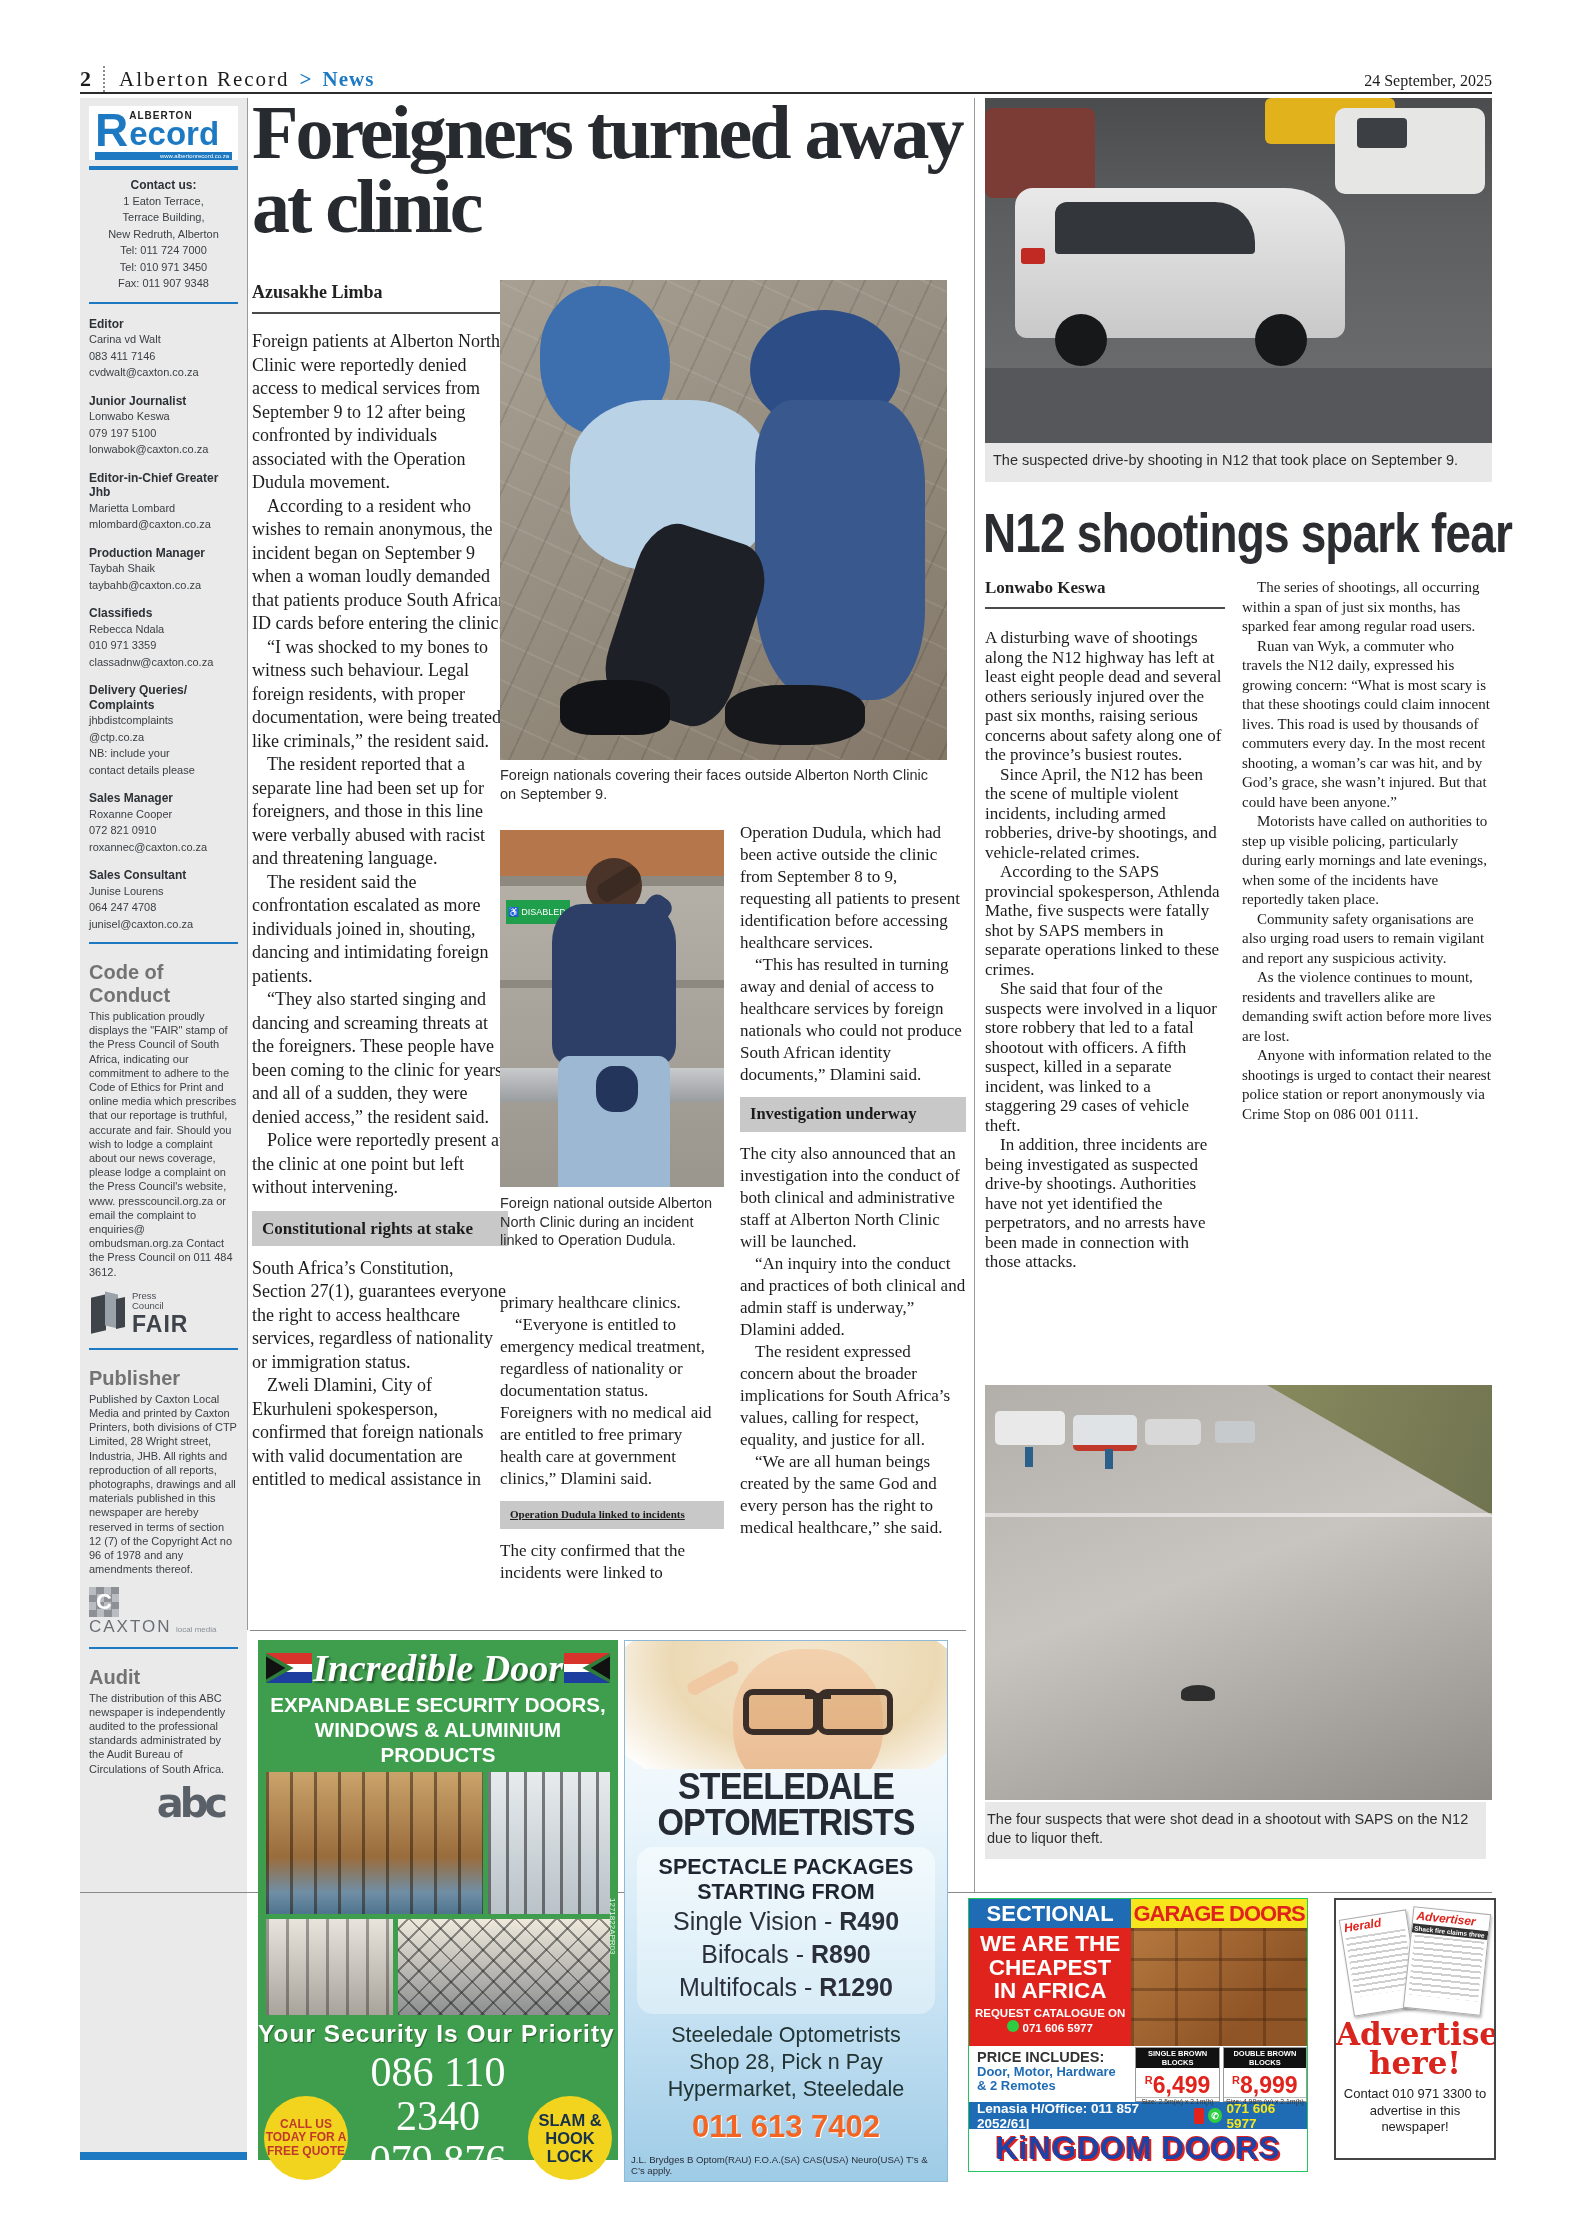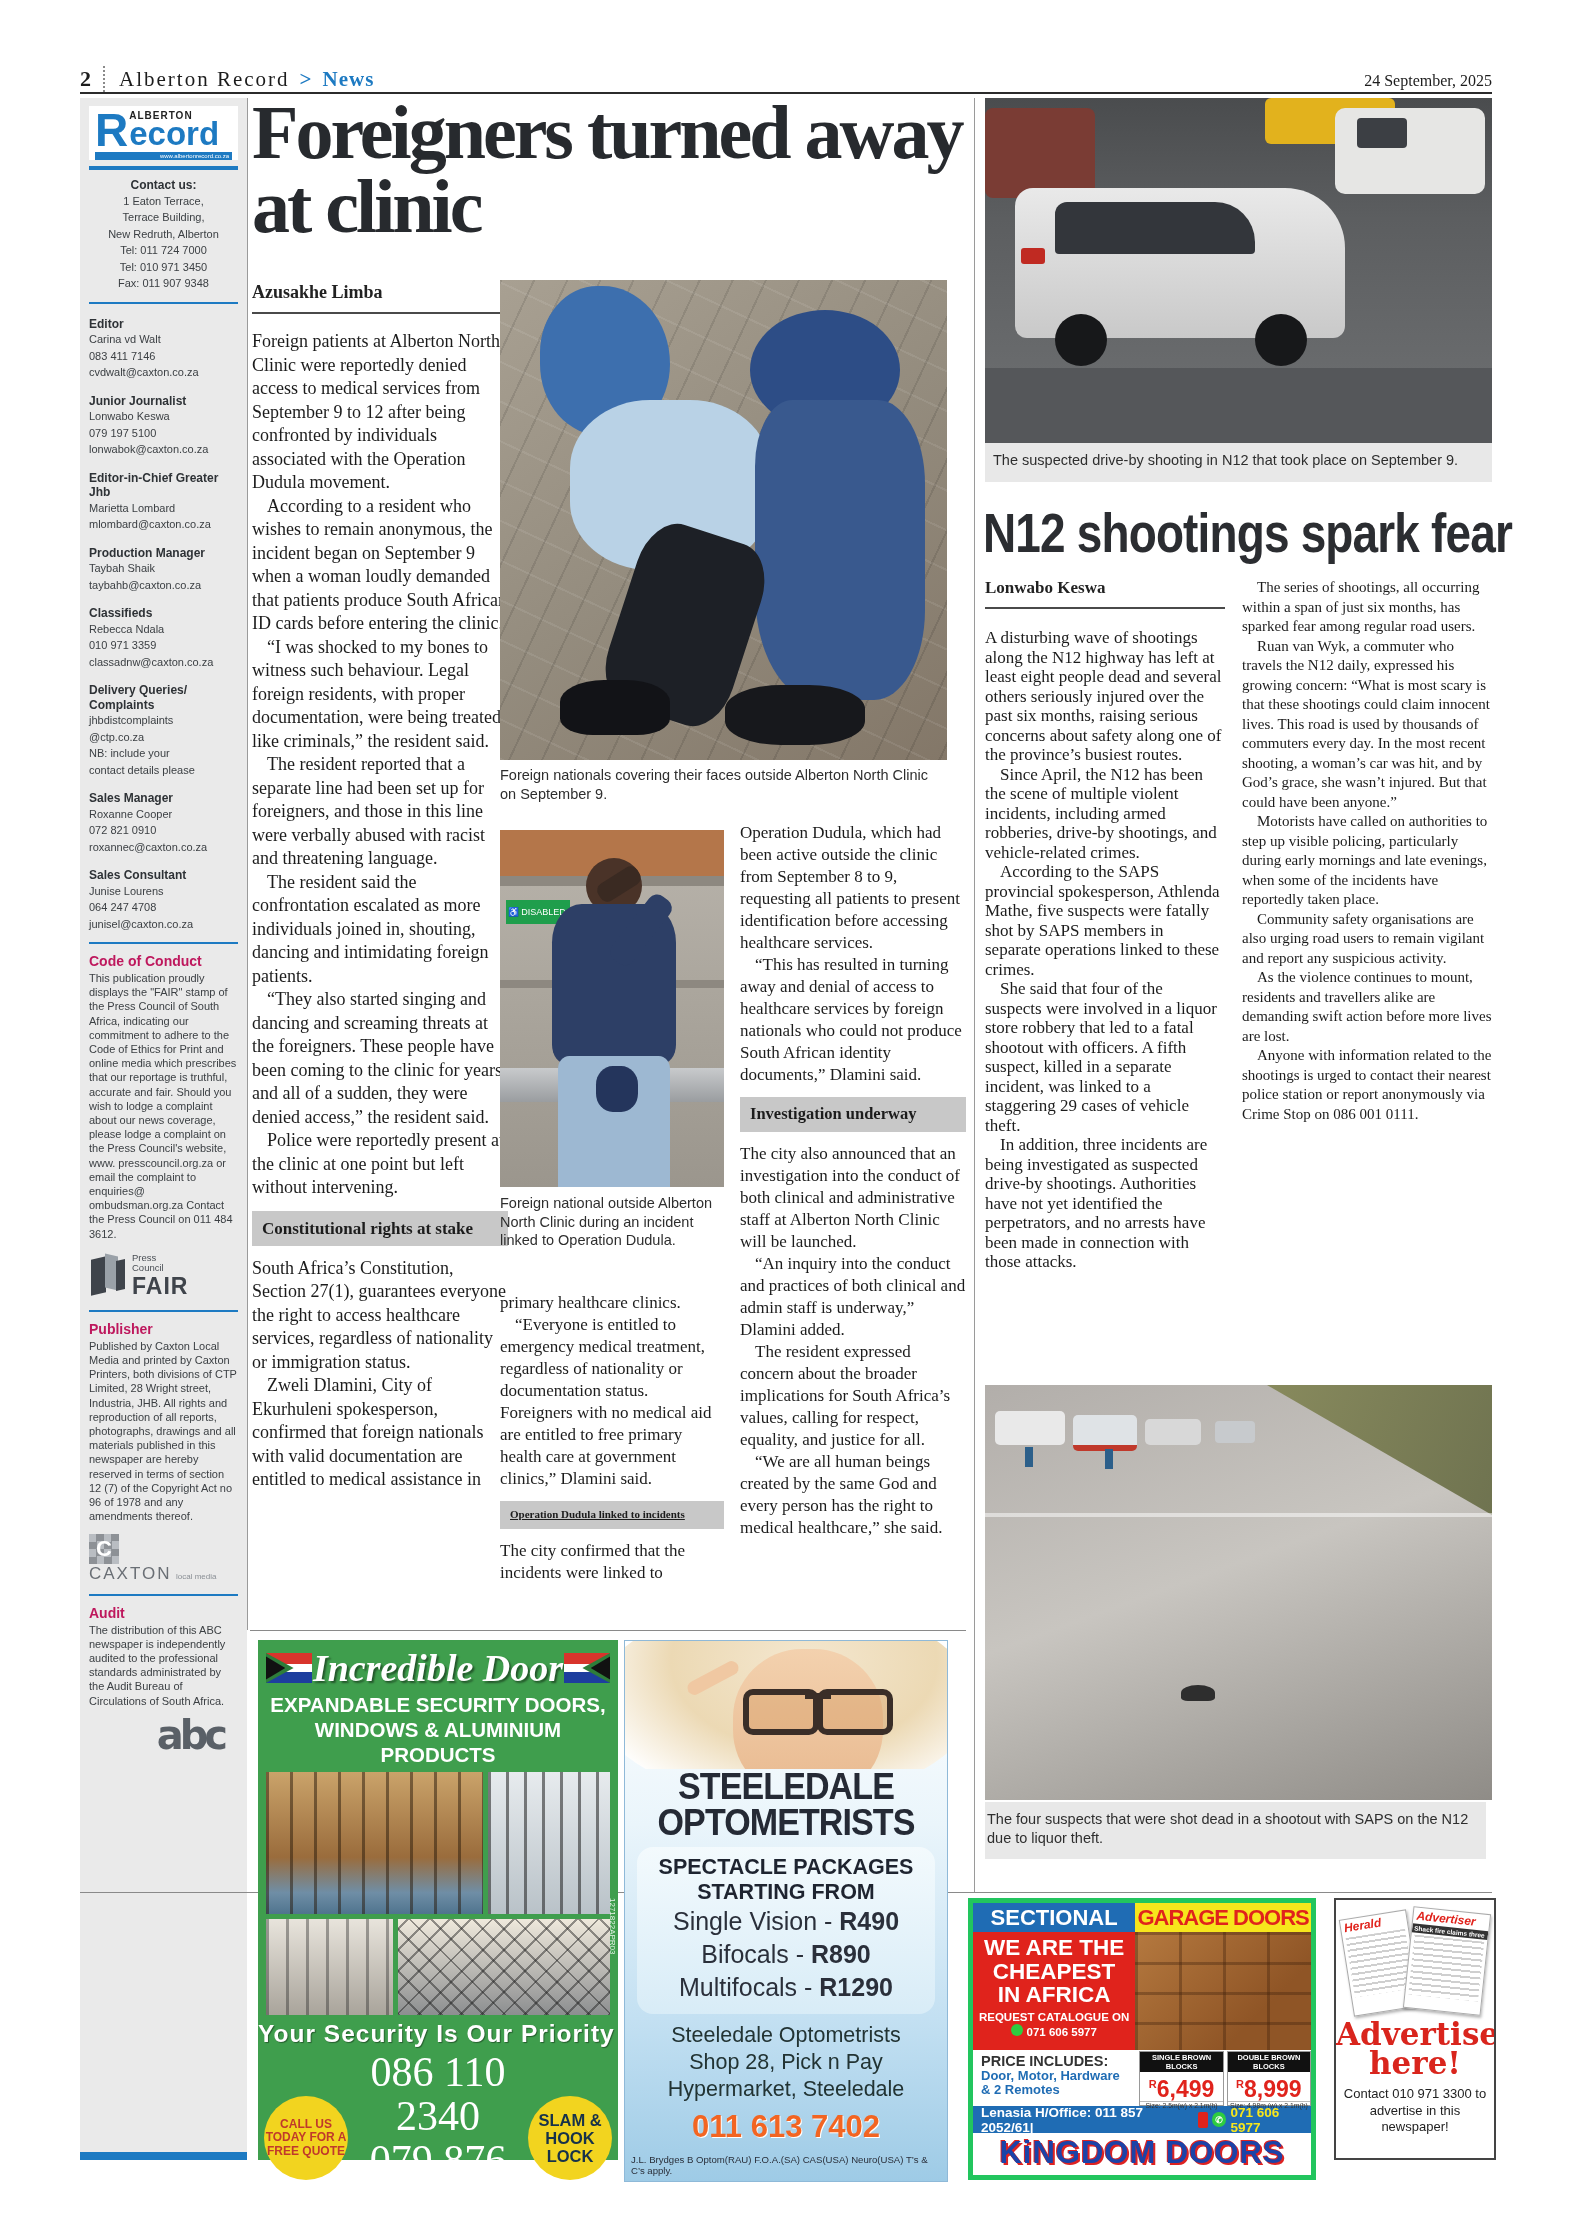--- a/index.html
+++ b/index.html
@@ -30,21 +30,21 @@
   .logo-rest{margin-left:1px;}
   .logo-alb{font-size:10px;font-weight:bold;color:#222;letter-spacing:1px;}
   .logo-ecord{color:#1d7ac2;font-weight:bold;font-size:33px;line-height:26px;font-family:"Liberation Sans",sans-serif;}
   .logo-bar{background:#1d7ac2;color:#fff;font-size:6px;text-align:right;padding:1px 3px;margin-top:2px;}
   .sb-bluerule{border-top:4px solid #1d7ac2;margin:6px 0 8px 0;}
   .sb-bluerule-thin{border-top:2.5px solid #1d7ac2;margin:10px 0 8px 0;}
   .sb-contact{text-align:center;font-size:11px;line-height:16.5px;color:#3c4044;}
   .sb-contact .s-role{font-size:12px;}
   .s-role{font-weight:bold;font-size:12px;color:#2e3236;line-height:14.5px;margin-top:13px;}
   .s-line{font-size:11px;line-height:16.5px;}
-  .sb-h{color:#be185d;font-weight:bold;font-size:14px;margin-top:9px;}
+  .sb-h{color:#737373;font-weight:bold;font-size:20px;margin-top:17px;}
   .sb-body{font-size:11px;line-height:14.2px;margin-top:2px;}
   .fairlogo{display:flex;align-items:center;margin:12px 0 2px 2px;}
   .fair-flag{position:relative;width:34px;height:44px;margin-right:7px;}
   .fair-f1{position:absolute;left:0;top:4px;width:15px;height:36px;background:#3f444b;transform:skewY(-14deg);}
   .fair-f2{position:absolute;left:14px;top:1px;width:13px;height:34px;background:#9aa1a8;transform:skewY(14deg);}
   .fair-f3{position:absolute;left:25px;top:6px;width:9px;height:30px;background:#3f444b;transform:skewY(-14deg);}
   .fair-txt1{font-size:9.5px;line-height:10px;color:#4a4f55;}
   .fair-txt2{font-size:23px;font-weight:bold;color:#3f444b;letter-spacing:1px;}
   .caxton{display:flex;flex-direction:column;margin:10px 0 2px 0;}
   .cax-c{width:30px;height:30px;background:
@@ -126,21 +126,21 @@
      padding:8px 4px 10px 4px;text-align:center;}
   .steel-offer{font-weight:bold;font-size:21.5px;line-height:25px;color:#1e2430;}
   .steel-item{font-size:25px;line-height:33px;color:#2a2f3a;}
   .steel-item b{font-weight:bold;}
   .steel-addr{text-align:center;font-size:21.5px;line-height:27px;margin-top:8px;color:#233;}
   .steel-phone{text-align:center;font-weight:bold;font-size:31px;color:#f26522;margin-top:6px;
      text-shadow:1px 1px 0 #fff;}
   .steel-foot{position:absolute;left:6px;bottom:5px;width:310px;font-size:9.6px;color:#2a2f3a;}
 
   .ad-king{position:absolute;left:968px;top:1898px;width:338px;height:272px;background:#fff;
-     font-family:"Liberation Sans",sans-serif;overflow:hidden;border:5px solid #22c55e;}
+     font-family:"Liberation Sans",sans-serif;overflow:hidden;border:1px solid #22c55e;}
   .king-row1{display:flex;height:29px;}
   .king-sect{width:48%;background:#1f6cb4;color:#fff;font-weight:bold;font-size:22px;
      display:flex;align-items:center;justify-content:center;}
   .king-gar{width:52%;background:#f7e61c;color:#e0231c;font-weight:900;font-size:22px;
      display:flex;align-items:center;justify-content:center;letter-spacing:-1px;}
   .king-main{display:flex;height:118px;}
   .king-red{width:48%;background:#e0231c;color:#fff;text-align:center;padding-top:4px;}
   .king-cheap{font-weight:900;font-size:22.5px;line-height:23.5px;}
   .king-cat{font-weight:bold;font-size:11.5px;line-height:13px;margin-top:4px;}
   .king-wood{width:52%;background:

